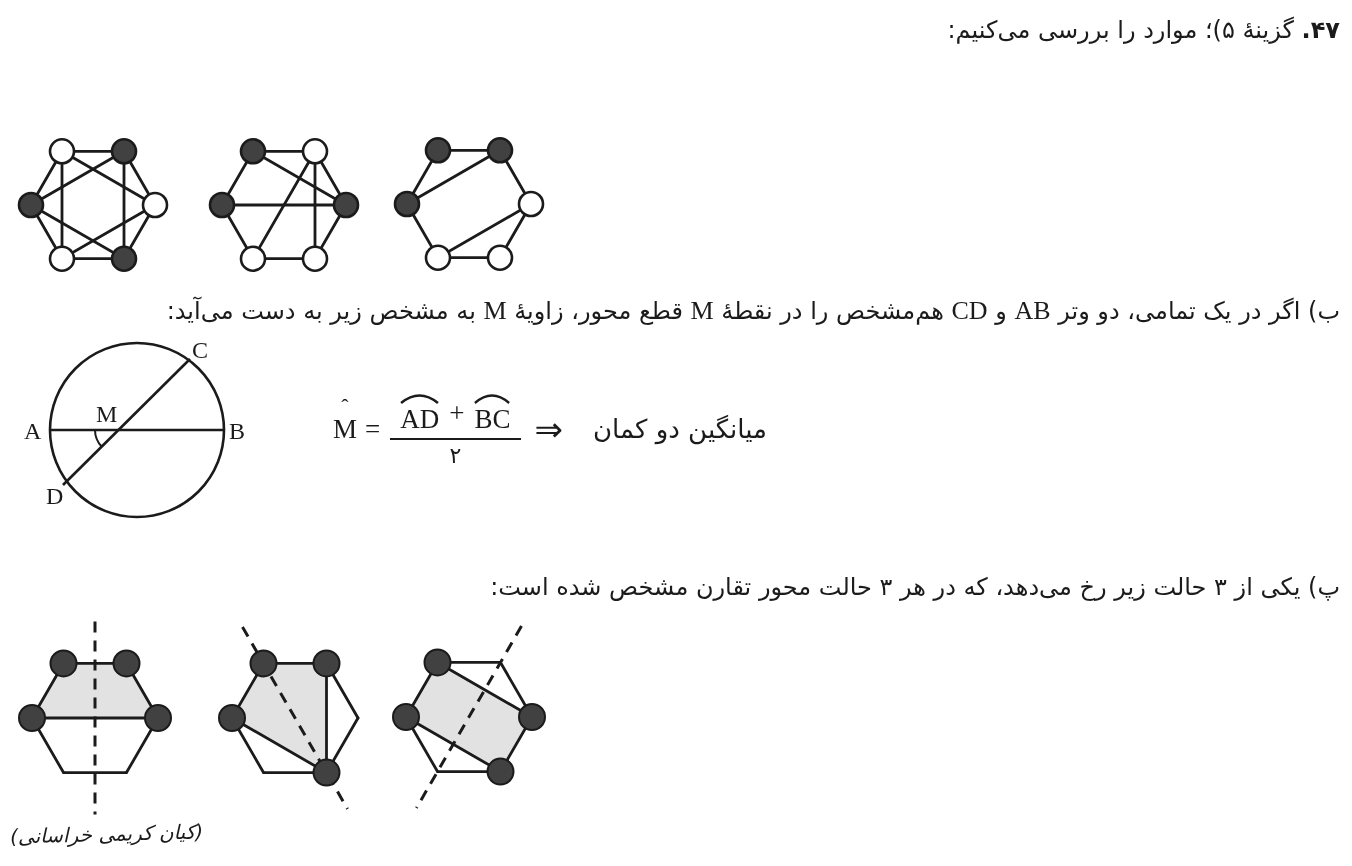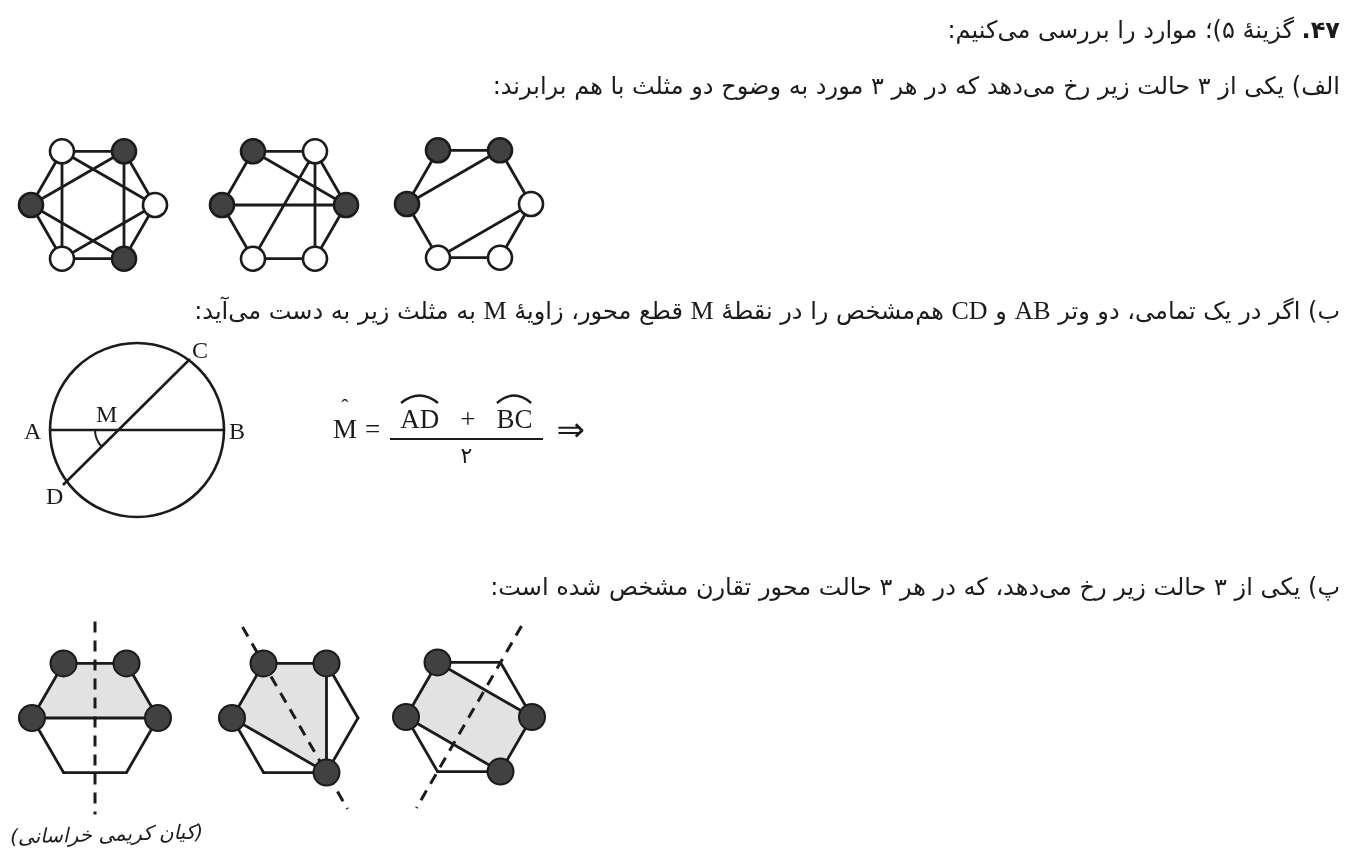--- a/index.html
+++ b/index.html
@@ -22,21 +22,21 @@
     font-family:"Liberation Serif","DejaVu Serif",serif;font-size:27px;
   }
   .mhat{position:relative;display:inline-block;margin-right:8px;}
   .mhat .hat{
     position:absolute;top:-15px;left:50%;transform:translateX(-50%);
     font-size:22px;line-height:16px;
   }
   .eq{margin-right:10px;}
   .frac{display:inline-flex;flex-direction:column;align-items:center;}
   .frac .num{
-    display:flex;align-items:flex-end;gap:21px;
+    display:flex;align-items:center;gap:10px;
     border-bottom:2px solid #1b1b1b;padding:2px 10px 3px;
   }
   .frac .den{
     font-family:"DejaVu Sans",sans-serif;font-size:22px;padding-top:3px;
   }
   .arcgrp{position:relative;display:inline-block;padding-top:11px;}
   .arcgrp svg{position:absolute;top:0;left:-1px;width:calc(100% + 2px);height:11px;}
   .implies{
     font-family:"DejaVu Sans",sans-serif;font-size:34px;
     margin:0 6px 0 14px;line-height:34px;
@@ -51,23 +51,20 @@
 </head>
 <body>
 
 <div class="page">
 
   <div class="fa-line" style="right:12px;top:14px;">
     <span class="num-bold">۴۷.</span>
     <span>گزینۀ ۵)؛ موارد را بررسی می‌کنیم:</span>
   </div>
 
-  <div class="fa-line" style="right:12px;top:70px;">
-    <span>الف) یکی از ۳ حالت زیر رخ می‌دهد که در هر ۳ مورد به وضوح دو مثلث با هم برابرند:</span>
-  </div>
 
   <svg class="fig" style="left:10px;top:122px;" width="590" height="172">
       <line x1="52" y1="29.308" x2="114" y2="29.308" stroke="#1b1b1b" stroke-width="2.8" stroke-linecap="round"></line>
       <line x1="114" y1="29.308" x2="145" y2="83" stroke="#1b1b1b" stroke-width="2.8" stroke-linecap="round"></line>
       <line x1="145" y1="83" x2="114" y2="136.692" stroke="#1b1b1b" stroke-width="2.8" stroke-linecap="round"></line>
       <line x1="114" y1="136.692" x2="52" y2="136.692" stroke="#1b1b1b" stroke-width="2.8" stroke-linecap="round"></line>
       <line x1="52" y1="136.692" x2="21" y2="83" stroke="#1b1b1b" stroke-width="2.8" stroke-linecap="round"></line>
       <line x1="21" y1="83" x2="52" y2="29.308" stroke="#1b1b1b" stroke-width="2.8" stroke-linecap="round"></line>
       <line x1="114" y1="29.308" x2="114" y2="136.692" stroke="#1b1b1b" stroke-width="2.8" stroke-linecap="round"></line>
       <line x1="114" y1="136.692" x2="21" y2="83" stroke="#1b1b1b" stroke-width="2.8" stroke-linecap="round"></line>
@@ -106,21 +103,21 @@
       <line x1="397" y1="82" x2="490" y2="28.308" stroke="#1b1b1b" stroke-width="2.8" stroke-linecap="round"></line>
       <line x1="428" y1="135.692" x2="521" y2="82" stroke="#1b1b1b" stroke-width="2.8" stroke-linecap="round"></line>
       <circle cx="428" cy="28.308" r="12" fill="#414141" stroke="#1b1b1b" stroke-width="2.6"></circle>
       <circle cx="490" cy="28.308" r="12" fill="#414141" stroke="#1b1b1b" stroke-width="2.6"></circle>
       <circle cx="521" cy="82" r="12" fill="#ffffff" stroke="#1b1b1b" stroke-width="2.6"></circle>
       <circle cx="490" cy="135.692" r="12" fill="#ffffff" stroke="#1b1b1b" stroke-width="2.6"></circle>
       <circle cx="428" cy="135.692" r="12" fill="#ffffff" stroke="#1b1b1b" stroke-width="2.6"></circle>
       <circle cx="397" cy="82" r="12" fill="#414141" stroke="#1b1b1b" stroke-width="2.6"></circle>
     </svg>
 
-  <div class="fa-line" style="right:12px;top:295px;"><span>ب) اگر در یک تمامی، دو وتر </span><span class="lat">AB</span><span> و </span><span class="lat">CD</span><span> هم‌مشخص را در نقطۀ </span><span class="lat">M</span><span> قطع محور، زاویۀ </span><span class="lat">M</span><span> به مثلث زیر به دست می‌آید:</span></div>
+  <div class="fa-line" style="right:12px;top:295px;"><span>ب) اگر در یک تمامی، دو وتر </span><span class="lat">AB</span><span> و </span><span class="lat">CD</span><span> هم‌مشخص را در نقطۀ </span><span class="lat">M</span><span> قطع محور، زاویۀ </span><span class="lat">M</span><span> به مشخص زیر به دست می‌آید:</span></div>
 
   <svg class="fig" style="left:20px;top:338px;" width="250" height="190">
     <circle cx="117" cy="92" r="87" fill="none" stroke="#1b1b1b" stroke-width="2.6"></circle>
     <line x1="30" y1="92" x2="204" y2="92" stroke="#1b1b1b" stroke-width="2.6"></line>
     <line x1="43" y1="147" x2="170" y2="21" stroke="#1b1b1b" stroke-width="2.6"></line>
     <path d="M 75 92 A 24 24 0 0 0 81.9 108.8" fill="none" stroke="#1b1b1b" stroke-width="2"></path>
     <text x="4" y="101" font-family="Liberation Serif,DejaVu Serif,serif" font-size="24" fill="#1b1b1b">A</text>
     <text x="209" y="101" font-family="Liberation Serif,DejaVu Serif,serif" font-size="24" fill="#1b1b1b">B</text>
     <text x="172" y="20" font-family="Liberation Serif,DejaVu Serif,serif" font-size="24" fill="#1b1b1b">C</text>
     <text x="26" y="166" font-family="Liberation Serif,DejaVu Serif,serif" font-size="24" fill="#1b1b1b">D</text>
@@ -136,20 +133,21 @@
               <path d="M2 10 Q20 -5 38 10" fill="none" stroke="#1b1b1b" stroke-width="2.4"></path>
             </svg><span>AD</span></span>
         <span>+</span>
         <span class="arcgrp"><svg viewBox="0 0 40 11" preserveAspectRatio="none">
               <path d="M2 10 Q20 -5 38 10" fill="none" stroke="#1b1b1b" stroke-width="2.4"></path>
             </svg><span>BC</span></span>
       </span>
       <span class="den">۲</span>
     </span>
     <span class="implies">⇒</span>
+    <span class="concl">میانگین دو کمان</span>
   </div>
 
 
   <div class="fa-line" style="right:12px;top:571px;margin-left:24px;">
     <span>پ) یکی از ۳ حالت زیر رخ می‌دهد، که در هر ۳ حالت محور تقارن مشخص شده است:</span>
   </div>
 
   <svg class="fig" style="left:10px;top:608px;" width="600" height="225">
       <polygon points="22,110 53.5,55.442 116.5,55.442 148,110" fill="#e2e2e2" stroke="none"></polygon>
       <line x1="53.5" y1="55.442" x2="116.5" y2="55.442" stroke="#1b1b1b" stroke-width="2.8" stroke-linecap="round"></line>

